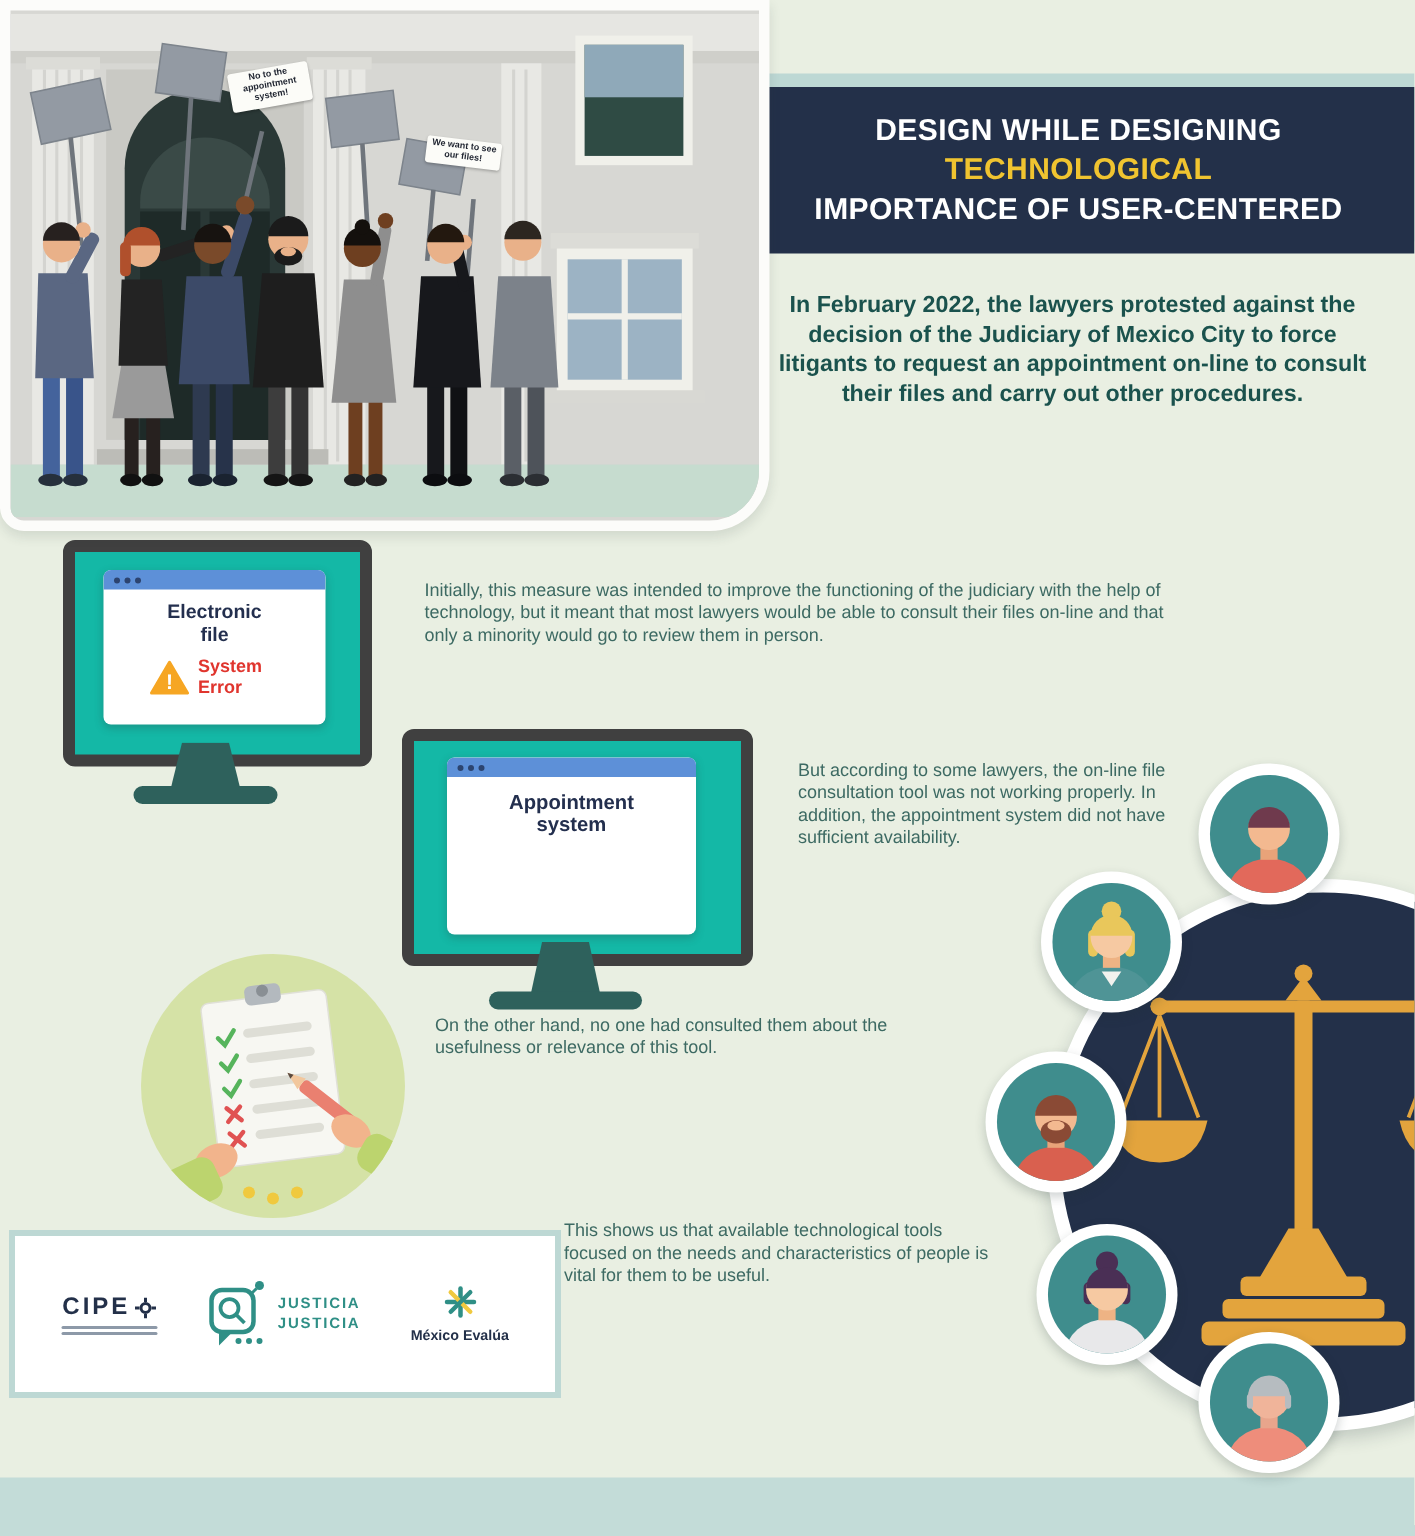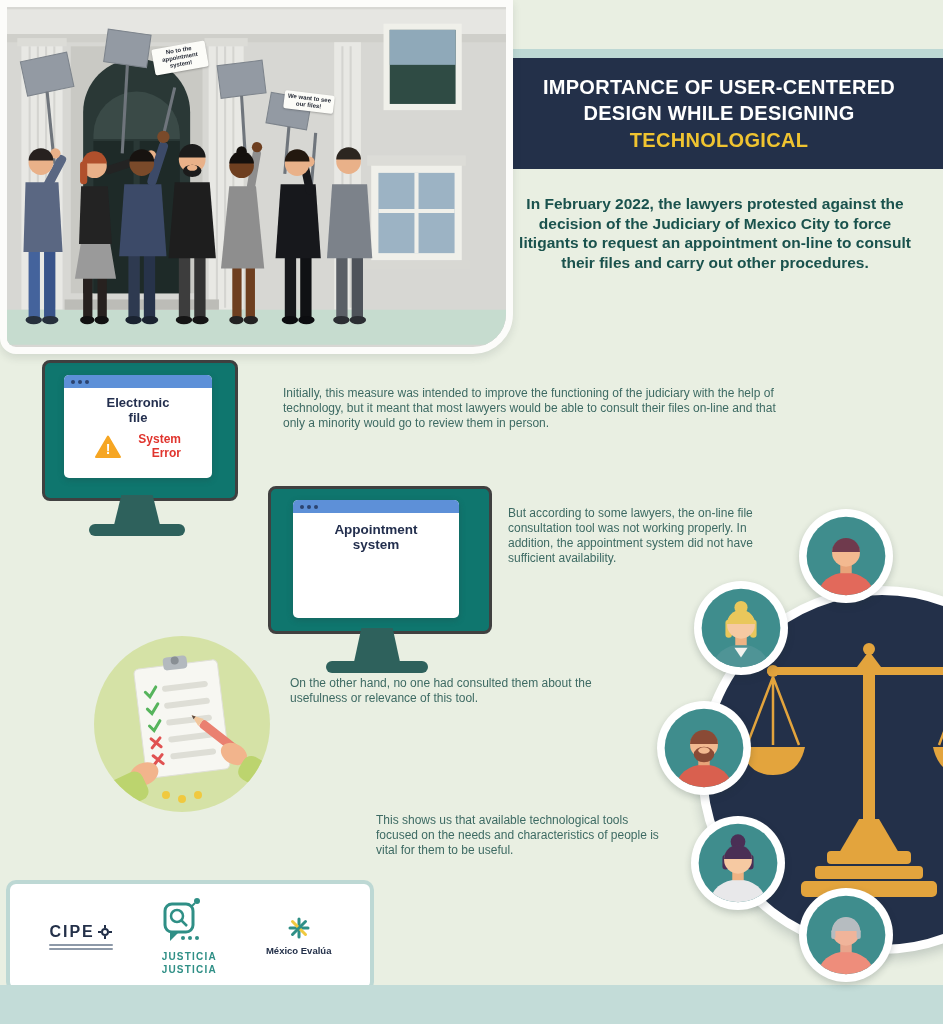--- a/index.html
+++ b/index.html
@@ -17,42 +17,42 @@
   
   .hero{left:0;top:0;width:499px;height:340px;background:#d7d7d3;border:7px solid #fcfcfa;border-radius:0 0 40px 16px;overflow:hidden;z-index:5;box-shadow:0 4px 8px rgba(40,60,60,.12)}
   .hero svg{display:block;width:100%;height:100%}
   .psign{position:absolute;background:#fcfcf8;color:#1f2430;font-size:6px;font-weight:bold;text-align:center;line-height:1.2;padding:2px;border-radius:2px;box-shadow:0 1px 2px rgba(0,0,0,.25)}
   .psign1{left:146px;top:38px;width:50px;transform:rotate(-10deg)}
   .psign2{left:277px;top:86px;width:46px;transform:rotate(7deg)}
 
   
   .para{color:#3d6a63;font-size:12px;line-height:1.24}
   .p1{left:283px;top:386px;width:512px}
-  .p2{left:508px;top:506px;width:286px}
+  .p2{left:532px;top:506px;width:286px}
   .p3{left:290px;top:676px;width:306px}
   .p4{left:376px;top:813px;width:292px}
 
   
   .monitor{z-index:4}
   .m1{left:42px;top:360px;width:190px}
   .m2{left:268px;top:486px;width:218px}
-  .mscreen{position:relative;background:#0f766e;border:3px solid #404040;border-radius:8px;width:100%}
+  .mscreen{position:relative;background:#14b8a6;border:8px solid #404040;border-radius:8px;width:100%}
   .m1 .mscreen{height:135px}
   .m2 .mscreen{height:142px}
   .appwin{position:absolute;background:#fff;border-radius:5px;box-shadow:0 2px 6px rgba(40,60,60,.28);overflow:hidden}
   .m1 .appwin{left:19px;top:12px;width:148px;height:103px}
   .m2 .appwin{left:22px;top:11px;width:166px;height:118px}
   .appbar{height:13px;background:#5d90d8;display:flex;align-items:center;gap:3px;padding-left:7px}
   .appbar .dot{width:4px;height:4px;border-radius:50%;background:#2c4470}
   .mtitle{font-weight:bold;color:#232f4e;text-align:center;margin:8px auto 0;line-height:1.12}
   .m1 .mtitle{font-size:13px;width:84px}
   .m2 .mtitle{font-size:13.5px;width:112px;margin-top:9px}
   .merror{color:#e0352e;font-weight:bold;line-height:1.12}
   .error-row{display:flex;align-items:center;justify-content:center;gap:6px;margin-top:8px}
-  .m1 .merror{font-size:12px;width:54px;text-align:right}
+  .m1 .merror{font-size:12px;width:54px;text-align:left}
   .m2 .merror{font-size:11.5px;width:120px;text-align:center;margin:7px auto 0}
   .stand-neck{position:absolute;background:#2e615c}
   .m1 .stand-neck{left:72px;top:135px;width:46px;height:30px;clip-path:polygon(16% 0,84% 0,100% 100%,0 100%)}
   .m2 .stand-neck{left:86px;top:142px;width:46px;height:34px;clip-path:polygon(16% 0,84% 0,100% 100%,0 100%)}
   .stand-base{position:absolute;background:#2e615c;border-radius:7px}
   .m1 .stand-base{left:47px;top:164px;width:96px;height:12px}
   .m2 .stand-base{left:58px;top:175px;width:102px;height:12px}
 
   
   .survey{left:94px;top:636px;width:176px;height:176px;z-index:2}
@@ -61,40 +61,40 @@
   .justice-circle{left:698px;top:586px;width:350px;height:350px;background:#233049;border:9px solid #fff;border-radius:50%;z-index:1;box-shadow:0 5px 12px rgba(30,50,60,.2)}
   .scales{position:absolute;left:22px;top:42px}
   .avatar{position:absolute;width:94px;height:94px;background:#fff;border-radius:50%;display:flex;align-items:center;justify-content:center;z-index:3;box-shadow:0 3px 7px rgba(30,50,50,.22)}
   .av1{left:799px;top:509px}
   .av2{left:694px;top:581px}
   .av3{left:657px;top:701px}
   .av4{left:691px;top:816px}
   .av5{left:799px;top:888px}
 
   
-  .logo-box{left:6px;top:880px;width:332px;height:104px;background:#fff;border:4px solid #bdd8d4;border-radius:10px;display:flex;align-items:center;justify-content:space-around;padding:0 14px;z-index:2}
+  .logo-box{left:6px;top:820px;width:332px;height:104px;background:#fff;border:4px solid #bdd8d4;border-radius:0;display:flex;align-items:center;justify-content:space-around;padding:0 14px;z-index:2}
   .logo{display:flex;flex-direction:column;align-items:center;gap:3px}
   .cipe-row{display:flex;align-items:center;gap:3px}
   .cipe-text{font-size:16px;font-weight:bold;color:#233049;letter-spacing:2px}
   .cipe-bars{width:64px;display:flex;flex-direction:column;gap:2px}
   .cipe-bars span{display:block;height:2px;background:#8d99a8;border-radius:1px}
-  .justicia{flex-direction:column;gap:7px;align-items:flex-start}
+  .justicia{flex-direction:row;gap:7px;align-items:center}
   .justicia-text{color:#2f8f86;font-weight:bold;font-size:10px;letter-spacing:1.2px;line-height:1.3}
   .evalua-text{color:#233049;font-weight:bold;font-size:9.5px;margin-top:3px}
 
   .footer-bar{left:0;top:985px;width:943px;height:39px;background:#c3dcd8;z-index:2}
 </style>
 </head>
 <body>
 
 <div class="abs header-shadow"></div>
 <div class="abs header-box">
   <div class="header-text">
+    <div><span>DESIGN WHILE DESIGNING</span> <span class="hl">TECHNOLOGICAL</span></div>
     <div>IMPORTANCE OF USER-CENTERED</div>
-    <div><span>DESIGN WHILE DESIGNING</span> <span class="hl">TECHNOLOGICAL</span></div>
   </div>
 </div>
 
 <div class="abs intro">In February 2022, the lawyers protested against the decision of the Judiciary of Mexico City to force litigants to request an appointment on-line to consult their files and carry out other procedures.</div>
 
 <div class="abs hero">
   <svg viewBox="0 0 485 326">
 
     <rect width="485" height="326" fill="#d7d7d3"></rect>
     <rect width="485" height="24" fill="#e6e6e2"></rect>

